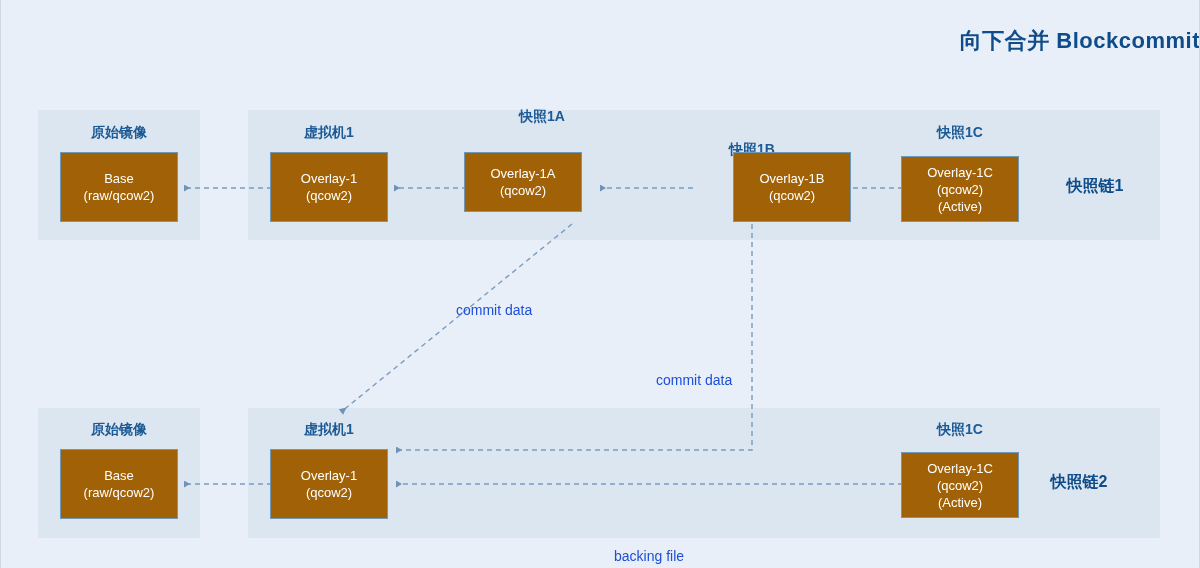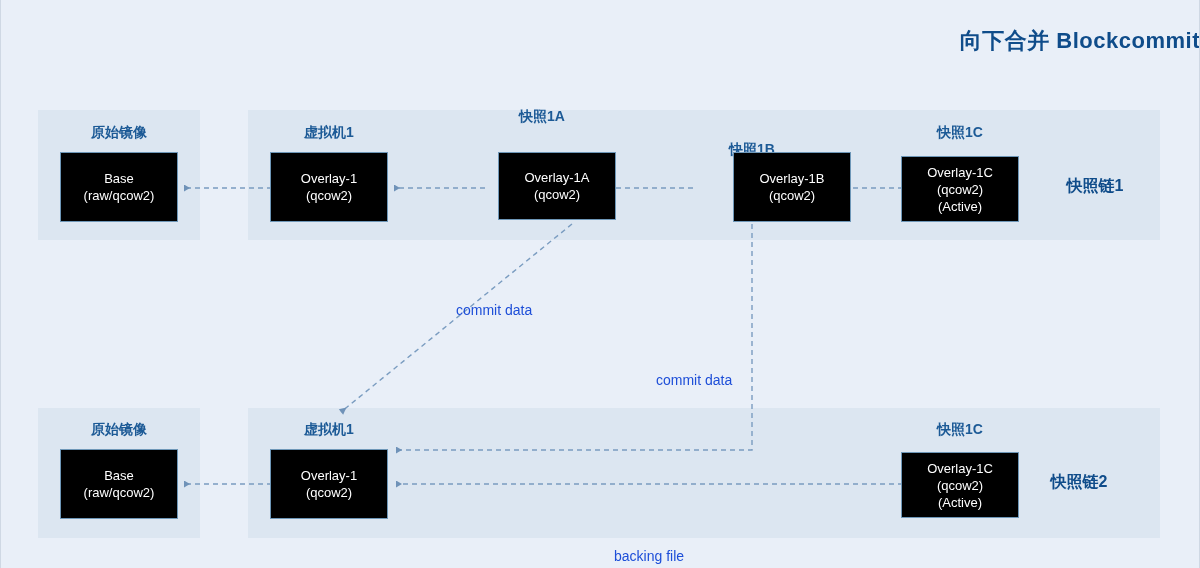--- a/index.html
+++ b/index.html
@@ -63,21 +63,21 @@
     position: absolute;
     font-size: 16px;
     font-weight: bold;
     color: #0f4c8a;
     text-align: center;
     white-space: nowrap;
   }
 
   .node {
     position: absolute;
-    background: #000000;
+    background: #a16207;
     border: 1px solid #6e97b8;
     color: #ffffff;
     font-size: 13px;
     line-height: 17px;
     display: flex;
     flex-direction: column;
     align-items: center;
     justify-content: center;
     text-align: center;
     box-sizing: border-box;
@@ -146,21 +146,21 @@
   <div class="node" style="left:60px; top:152px; width:118px; height:70px;">
     <span class="ln">Base</span>
     <span class="ln">(raw/qcow2)</span>
   </div>
 
   <div class="node" style="left:270px; top:152px; width:118px; height:70px;">
     <span class="ln">Overlay-1</span>
     <span class="ln">(qcow2)</span>
   </div>
 
-  <div class="node" style="left:498px; top:152px; width:118px; height:68px;">
+  <div class="node" style="left:464px; top:152px; width:118px; height:60px;">
     <span class="ln">Overlay-1A</span>
     <span class="ln">(qcow2)</span>
   </div>
 
   <div class="node" style="left:693px; top:152px; width:118px; height:70px;margin-left:40px;">
     <span class="ln">Overlay-1B</span>
     <span class="ln">(qcow2)</span>
   </div>
 
   <div class="node" style="left:901px; top:156px; width:118px; height:66px;">

